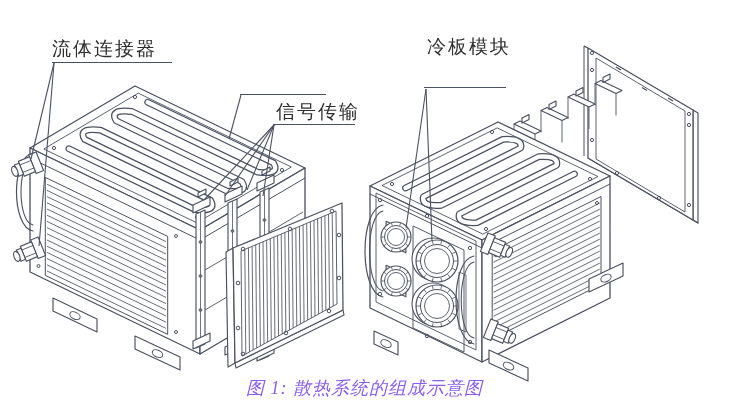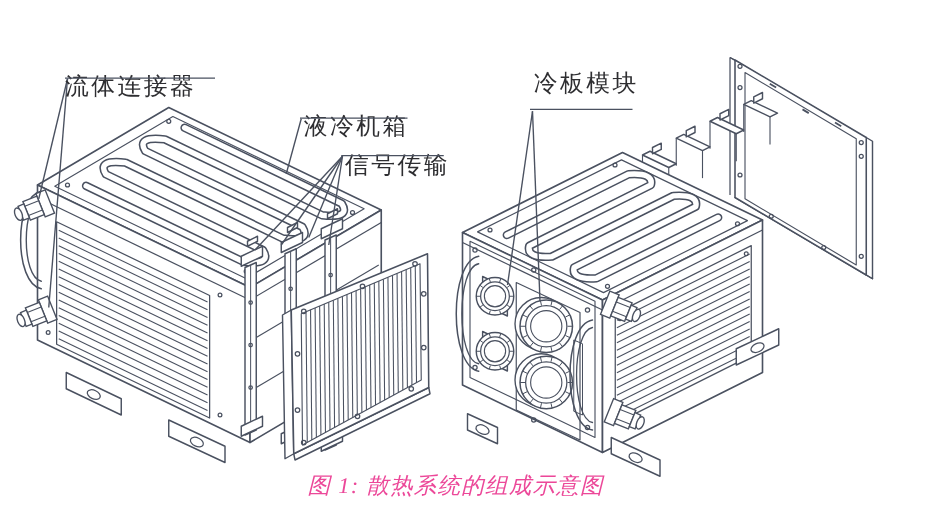--- a/index.html
+++ b/index.html
@@ -1,22 +1,22 @@
 <!DOCTYPE html>
 <html><head>
 <meta charset="utf-8">
 <style>
   html,body{margin:0;padding:0;background:#ffffff;}
   .stage{position:relative;width:748px;height:412px;background:#ffffff;overflow:hidden;
          font-family:"Liberation Serif","DejaVu Serif",serif;}
   svg{position:absolute;left:0;top:0;}
   .lbl{position:absolute;color:#2e2e31;font-size:19px;letter-spacing:2px;line-height:24px;
-       white-space:nowrap;z-index:5;margin-top:21px;}
+       white-space:nowrap;z-index:5;}
   .ul{position:absolute;border-top:1.6px solid #4a5160;z-index:5;}
-  .caption{position:absolute;left:246px;top:376px;width:256px;color:#ec4899;
+  .caption{position:absolute;left:246px;top:376px;width:256px;color:#8b5cf6;
            font-size:18px;font-style:italic;letter-spacing:1px;z-index:5;}
 </style>
 </head>
 <body>
 
 <div class="stage">
 
   <svg id="fig" width="748" height="412" viewBox="0 0 748 412">
       <g>
         <polygon points="30.0,148.0 135.0,86.0 305.0,168.0 200.0,230.0" fill="#ffffff" stroke="#4a5160" stroke-width="1.3" stroke-linejoin="round"></polygon>
@@ -326,21 +326,20 @@
         <line x1="274" y1="125" x2="247" y2="190" stroke="#4a5160" stroke-width="1.1"></line>
         <line x1="274" y1="125" x2="263" y2="196" stroke="#4a5160" stroke-width="1.1"></line>
         <line x1="426" y1="89" x2="406" y2="228" stroke="#4a5160" stroke-width="1.1"></line>
         <line x1="426" y1="89" x2="432" y2="241" stroke="#4a5160" stroke-width="1.1"></line>
       </g>
     </svg>
 
   <div class="lbl" style="left:52px;top:37px;">流体连接器</div>
   <div class="ul" style="left:52px;top:62px;width:120px;"></div>
 
-  <div class="lbl" style="left:243px;top:69px;">液冷机箱</div>
   <div class="ul" style="left:240px;top:94px;width:86px;"></div>
 
   <div class="lbl" style="left:276px;top:100px;">信号传输</div>
   <div class="ul" style="left:273px;top:124px;width:82px;"></div>
 
   <div class="lbl" style="left:427px;top:35px;">
     <div>冷板模块</div>
   </div>
   <div class="ul" style="left:424px;top:87px;width:82px;"></div>
 

